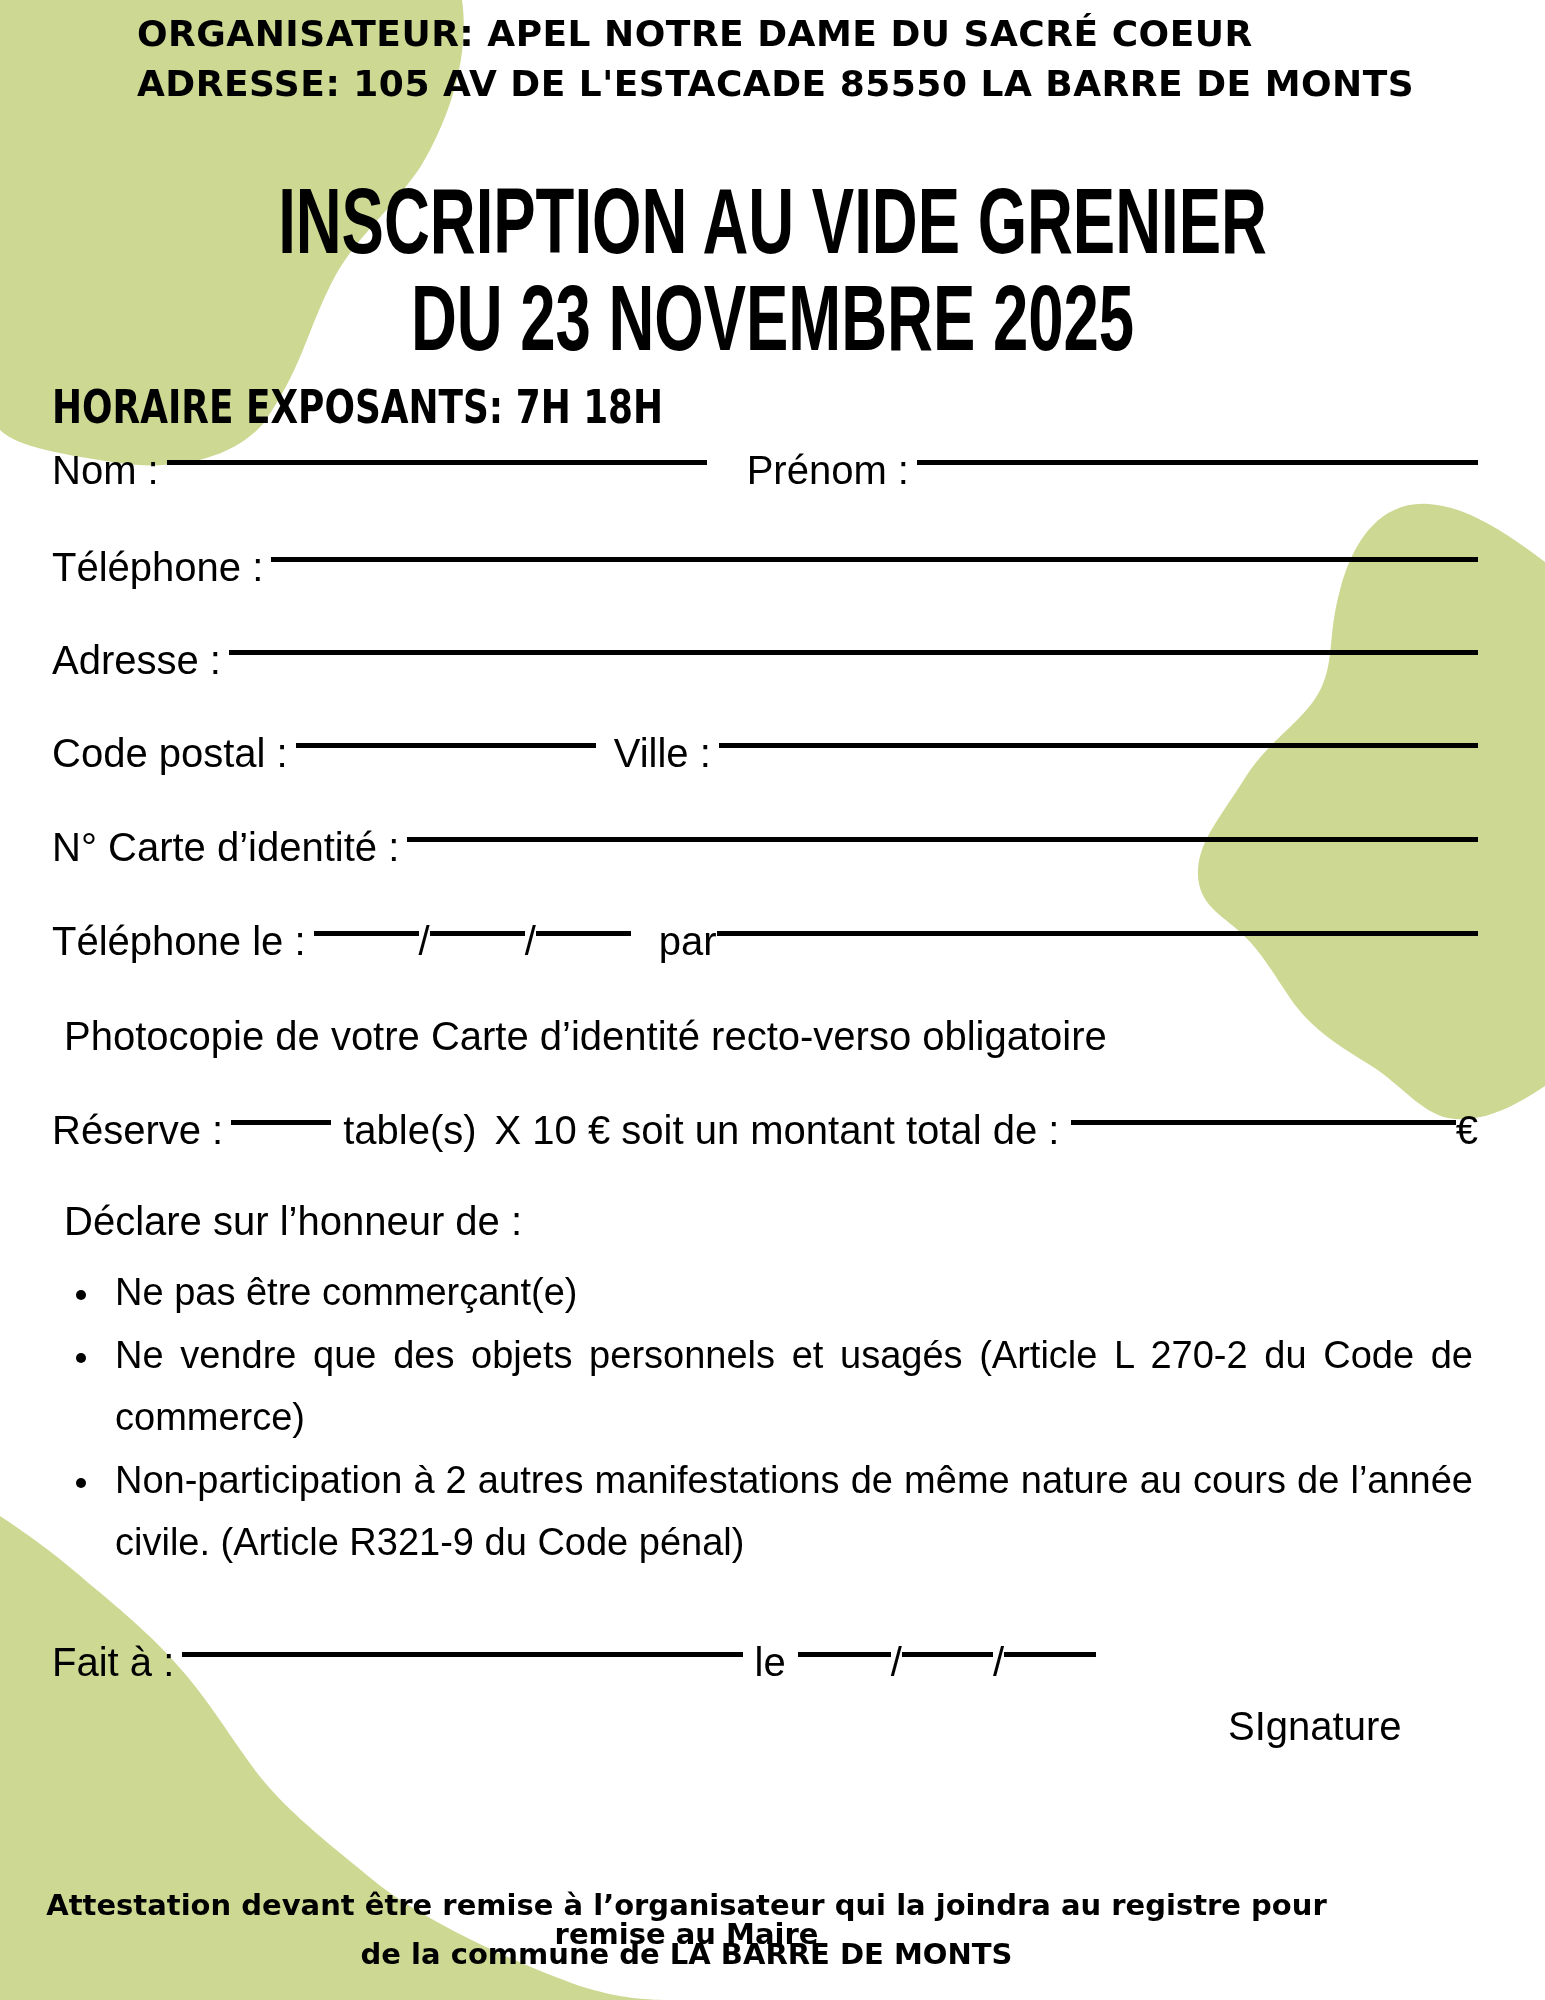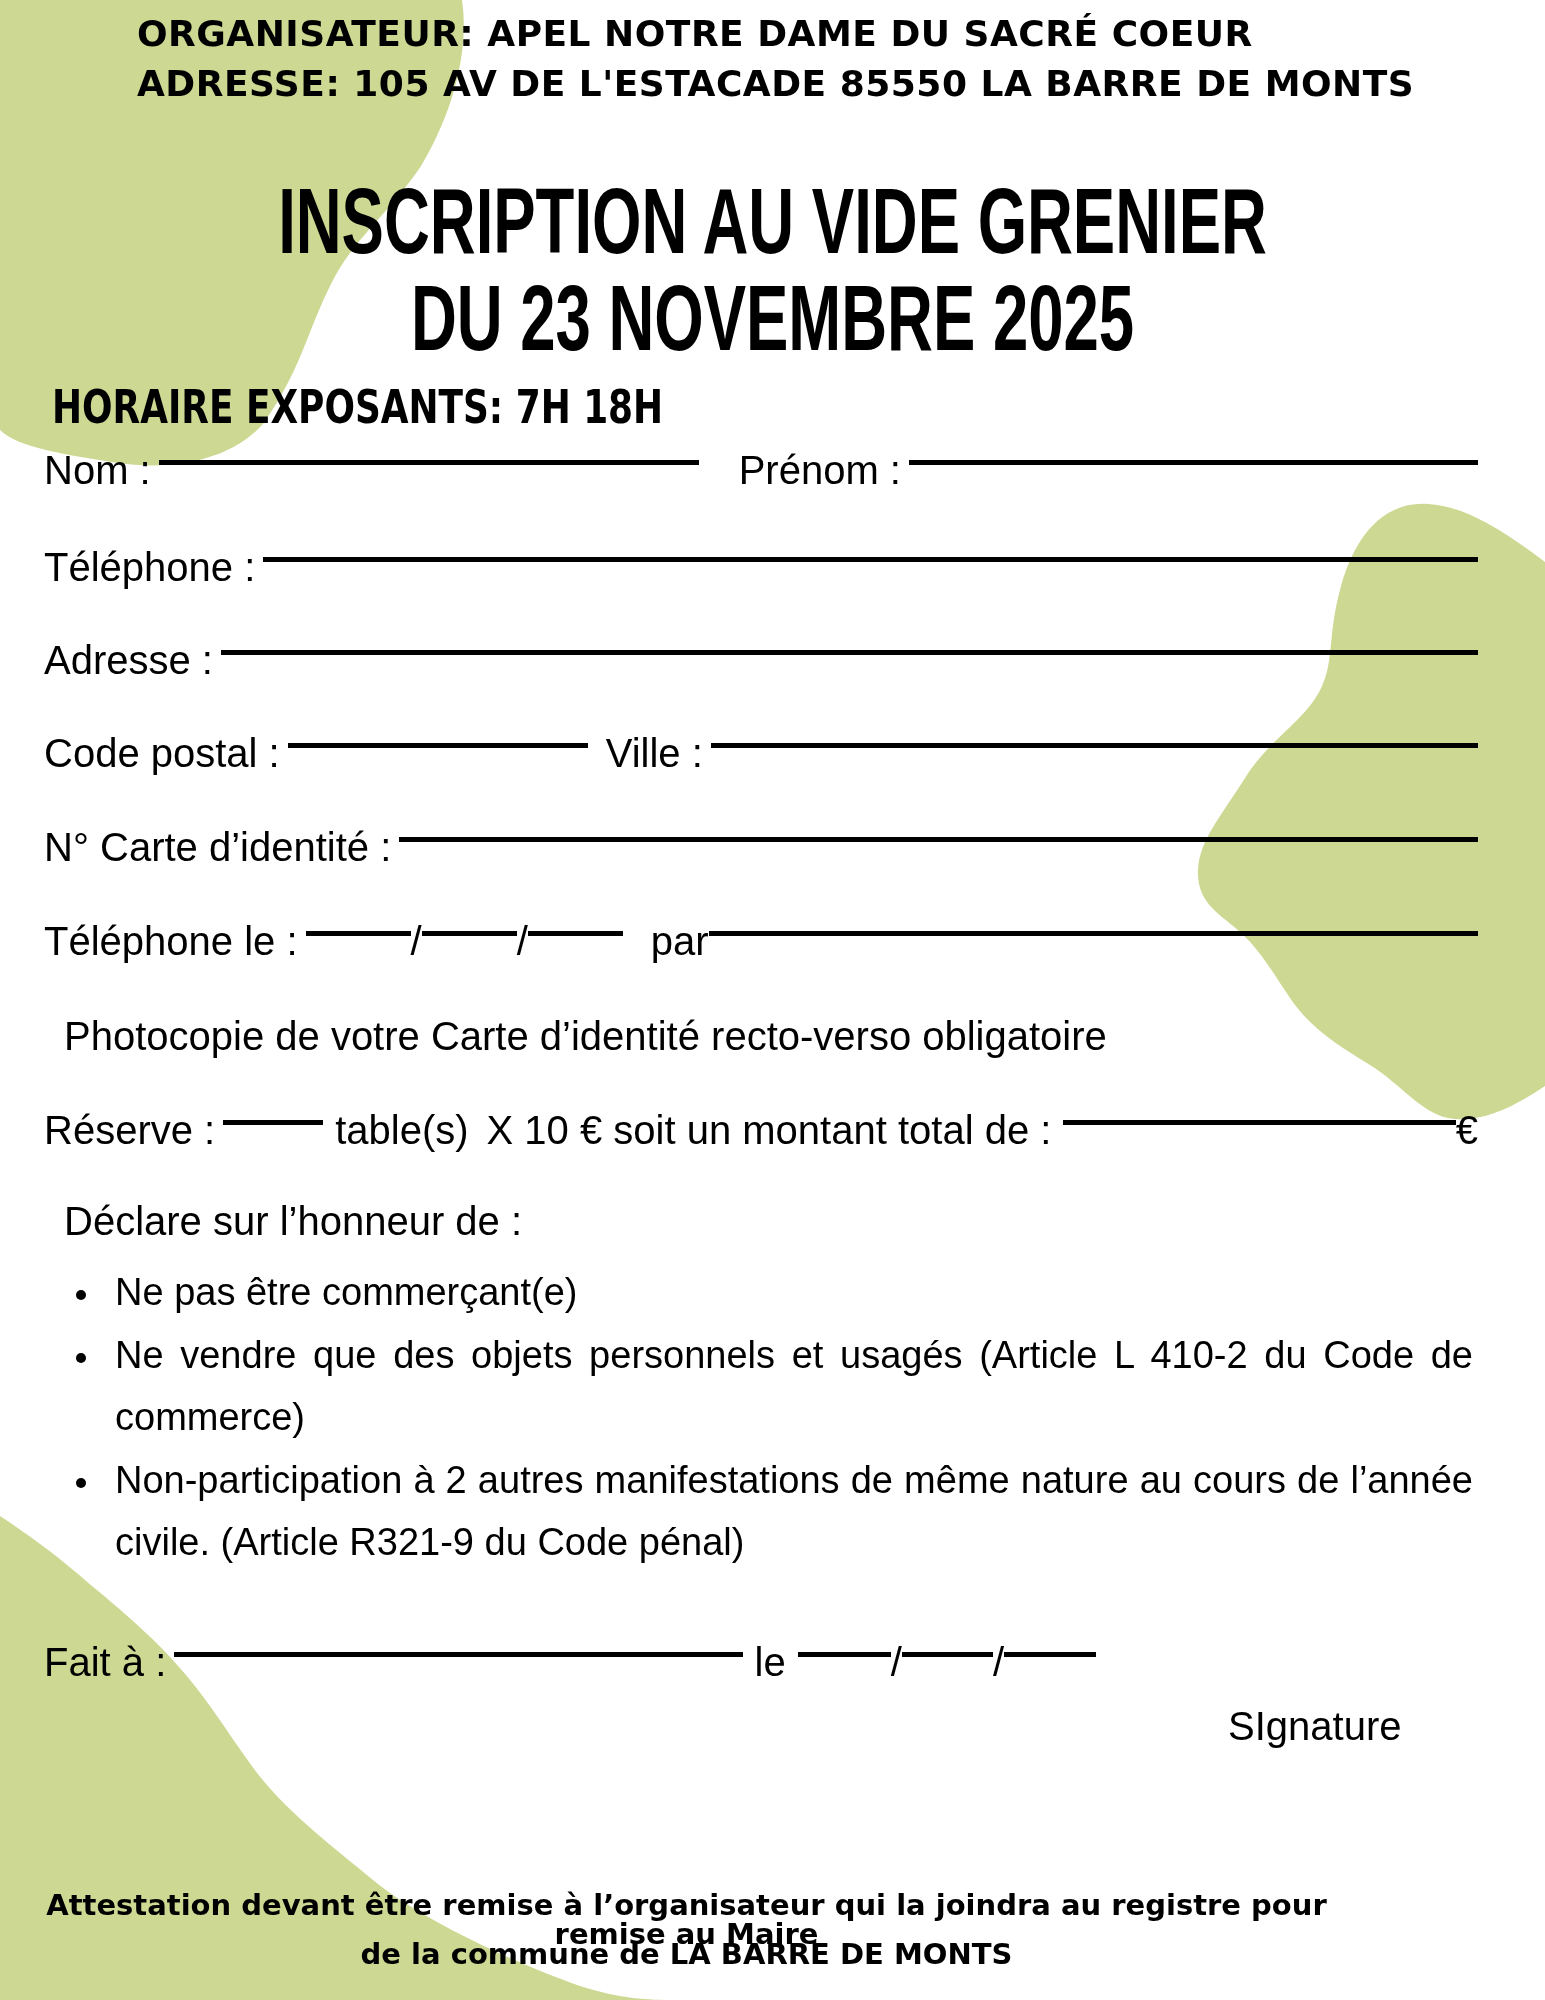--- a/index.html
+++ b/index.html
@@ -22,21 +22,21 @@
 
   .title{
     left:0;top:175px;width:1545px;text-align:center;
     font-weight:700;font-size:92px;line-height:1;white-space:nowrap;
     transform:scaleX(.69);transform-origin:50% 50%;
   }
   .title2{top:272px;}
 
   
   .row{
-    position:absolute;left:44px;right:67px;z-index:1;
+    position:absolute;left:52px;right:67px;z-index:1;
     display:flex;align-items:flex-start;
     font-size:40px;line-height:1;white-space:nowrap;
   }
   .lbl{flex:0 0 auto;}
   .fl{  
     height:10px;border-bottom:5px solid #000;margin-bottom:-8px;
     flex:0 0 auto;align-self:baseline;
   }
   .grow{flex:1 1 auto;}
   .gap8{width:8px;flex:0 0 auto;}  .gap12{width:12px;flex:0 0 auto;}
@@ -170,21 +170,21 @@
     <span class="fl grow"></span>
     <span class="lbl">€</span>
   </div>
 
   <div class="note" style="top:1201px">Déclare sur l’honneur de :</div>
 
   <span class="dot" style="top:1290px"></span>
   <div class="bullet-text" style="top:1261px">Ne pas être commerçant(e)</div>
 
   <span class="dot" style="top:1353px"></span>
-  <div class="bullet-text" style="top:1324px">Ne vendre que des objets personnels et usagés (Article L 410-2 du Code de commerce)</div>
+  <div class="bullet-text" style="top:1324px">Ne vendre que des objets personnels et usagés (Article L 270-2 du Code de commerce)</div>
 
   <span class="dot" style="top:1478px"></span>
   <div class="bullet-text" style="top:1449px">Non-participation à 2 autres manifestations de même nature au cours de l’année civile. (Article R321-9 du Code pénal)</div>
 
   <div class="row" style="top:1642px;right:449px">
     <span class="lbl">Fait à :</span>
     <span class="gap8"></span>
     <span class="fl grow"></span>
     <span class="gap12"></span>
     <span class="lbl">le</span>

